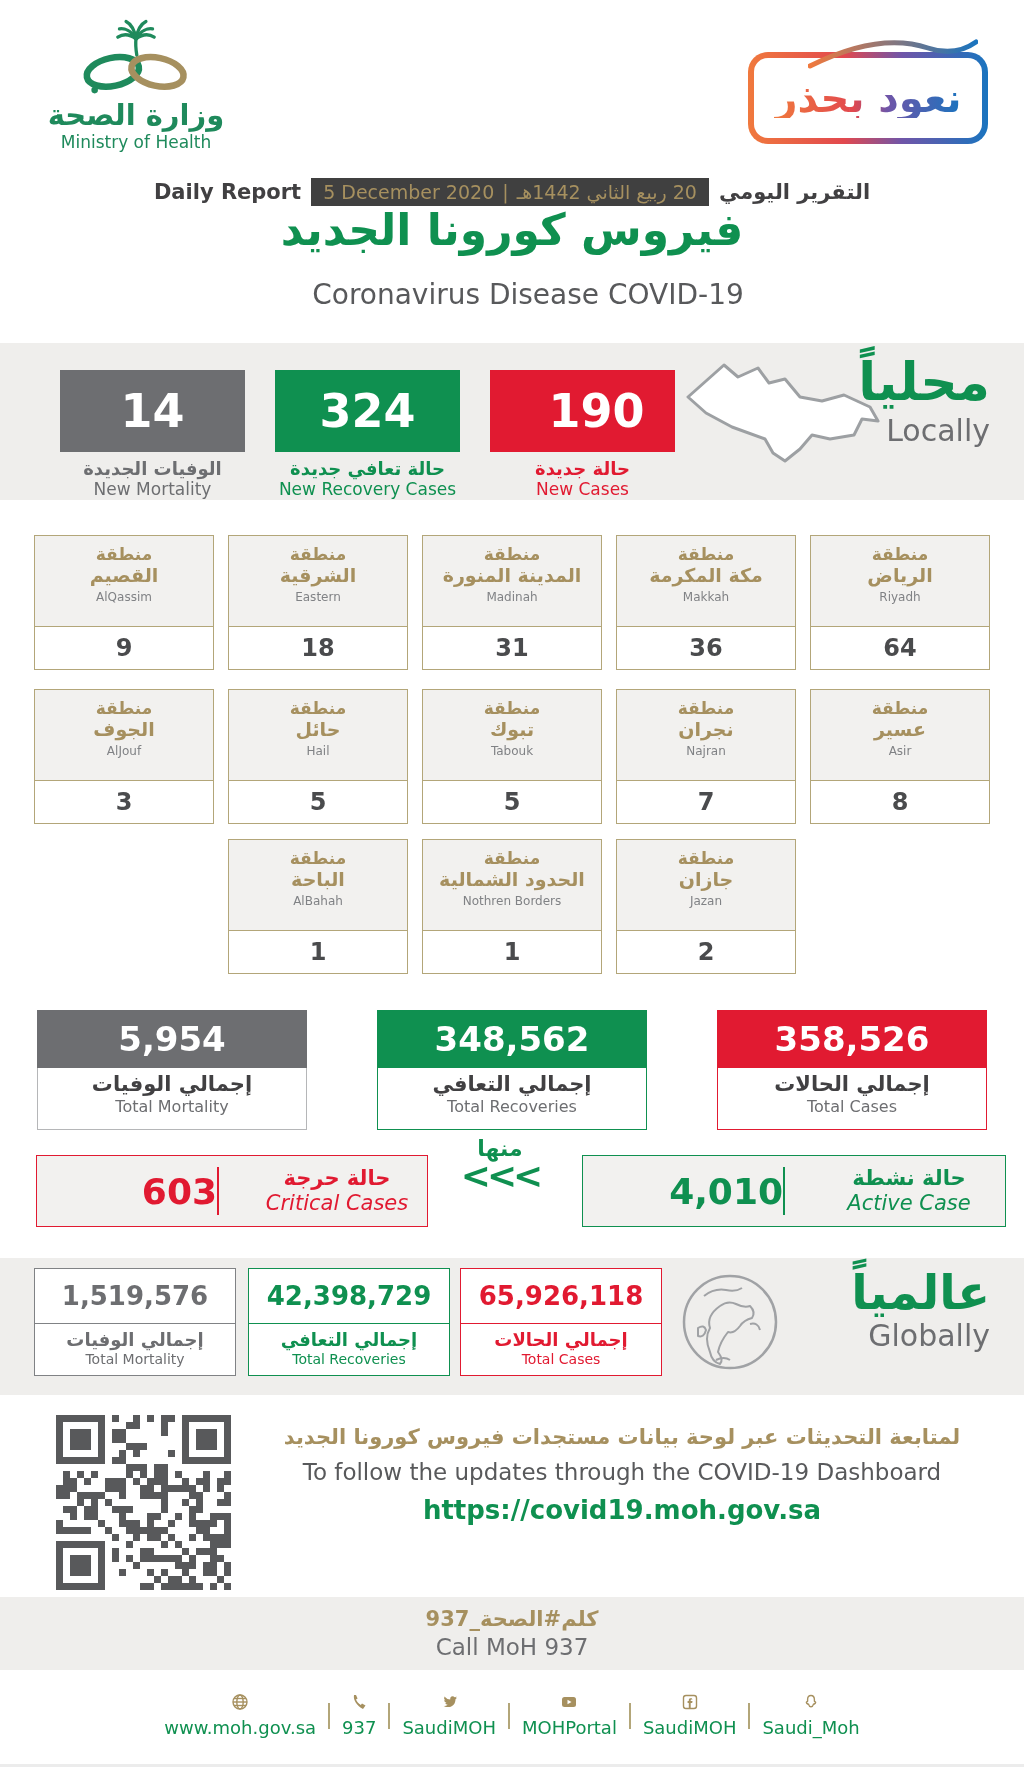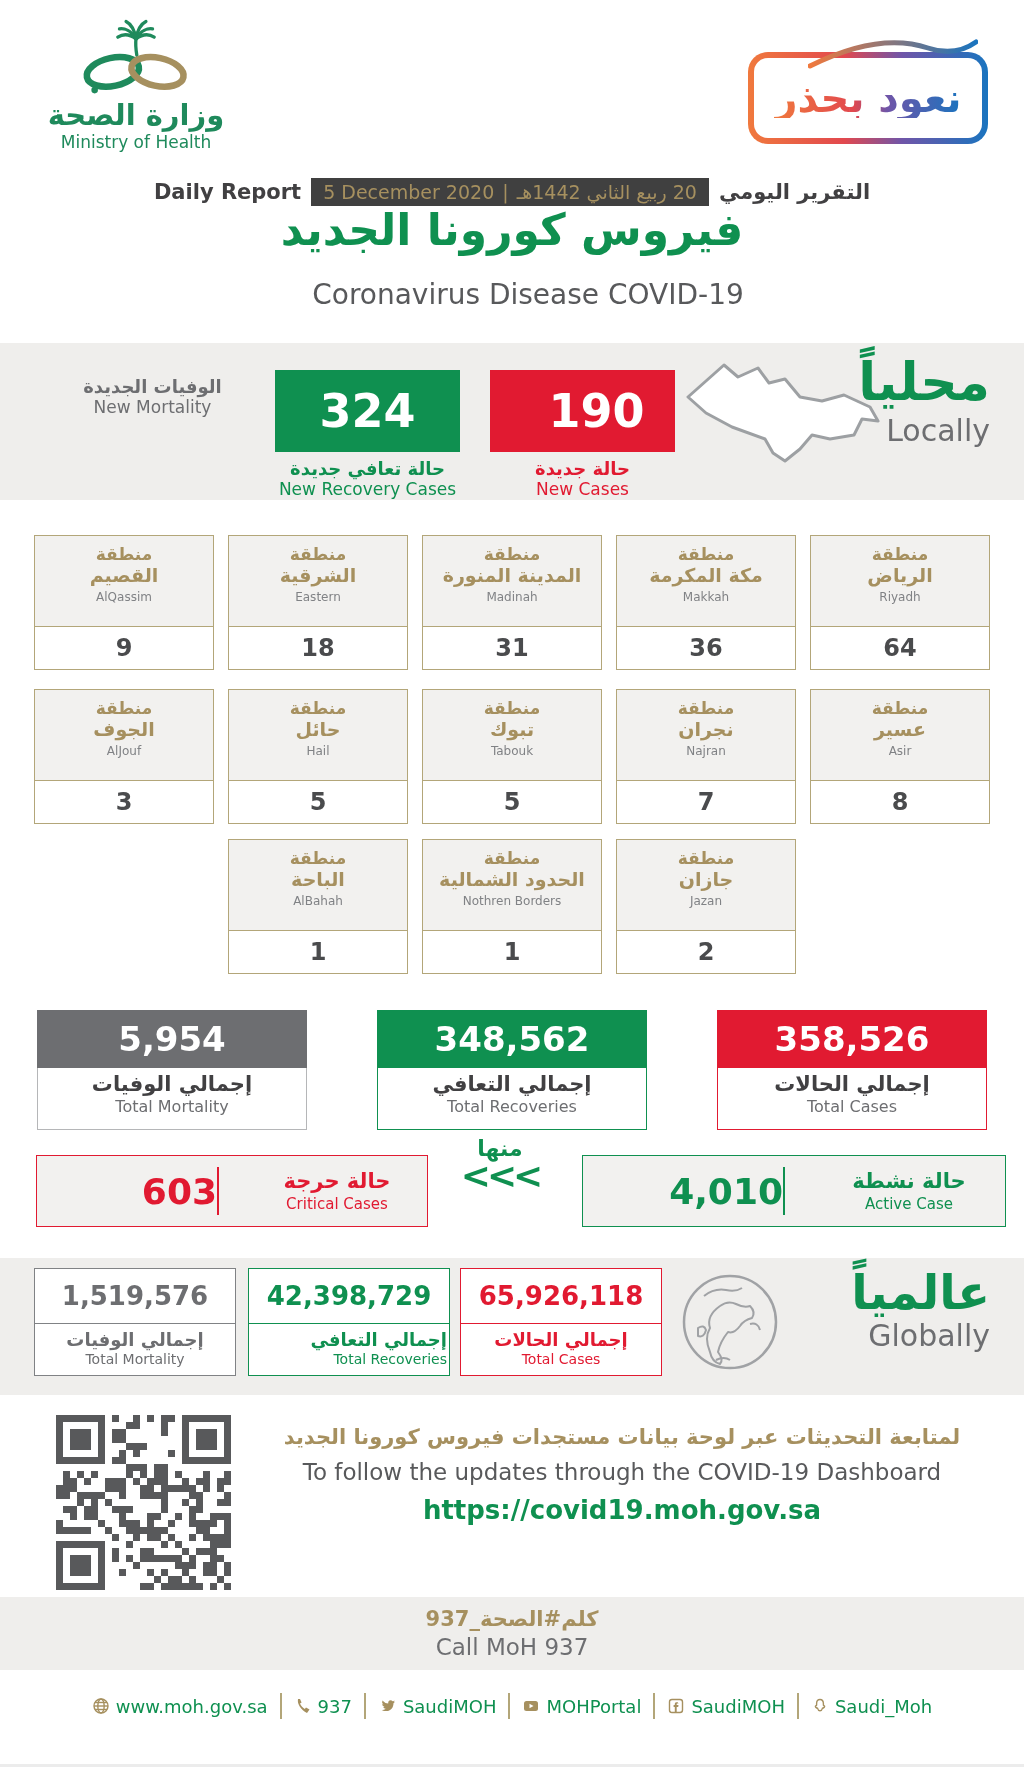--- a/index.html
+++ b/index.html
@@ -74,21 +74,21 @@
     display:flex;align-items:center;}
   .crit-box{left:36px;width:392px;border:1.5px solid var(--red);}
   .active-box{left:582px;width:424px;border:1.5px solid var(--green);}
   .ca-val{font-size:36px;font-weight:bold;text-align:right;}
   .crit-box .ca-val{flex:0 0 180px;color:var(--red);}
   .active-box .ca-val{flex:0 0 200px;color:var(--green);}
   .vsep{width:2px;height:48px;}
   .vsep.red{background:var(--red);} .vsep.green{background:var(--green);}
   .ca-labels{flex:1;text-align:center;line-height:1.2;margin-left:28px;}
   .ca-ar{font-size:21px;font-weight:bold;}
-  .ca-en{font-size:15px;}
+  .ca-en{font-size:21px;font-style:italic;}
   .ofwhich{position:absolute;left:438px;top:1136px;width:124px;text-align:center;color:var(--green);}
   .menha{font-size:22px;font-weight:bold;}
   .chev{font-size:36px;font-weight:bold;letter-spacing:-4px;line-height:0.85;}
 
   
   .globally{top:1258px;height:137px;}
   .gbox{position:absolute;top:10px;width:202px;border:1.5px solid;box-sizing:border-box;background:#fff;text-align:center;}
   .g1{left:34px;} .g2{left:248px;} .g3{left:460px;}
   .g-num{height:54px;display:flex;align-items:center;justify-content:center;font-size:26px;font-weight:bold;border-bottom:1.5px solid;}
   .g-labels{padding:5px 2px 8px;}
@@ -106,21 +106,21 @@
   .dash-en{font-size:23px;color:#58595b;margin-top:10px;}
   .dash-url{font-size:26px;font-weight:bold;color:var(--green);margin-top:10px;display:inline-block;text-decoration:none;}
 
   
   .call{top:1597px;height:73px;text-align:center;}
   .call-ar{font-size:21px;font-weight:bold;color:var(--gold);padding-top:10px;}
   .call-en{font-size:23px;color:var(--gray-box);margin-top:3px;}
 
   
   .social{position:absolute;top:1693px;left:0;width:100%;display:flex;justify-content:center;align-items:center;gap:12px;}
-  .soc-item{display:flex;align-items:center;gap:6px;font-size:18px;color:var(--green);}
+  .soc-item{display:flex;align-items:center;gap:6px;font-size:18px;color:var(--green);flex-direction:column;}
   .soc-bar{width:2px;height:26px;background:var(--border-tan);}
   .bottom-line{position:absolute;left:0;bottom:0;width:100%;height:3px;background:#ececec;}
 
   .qr-mod{fill:var(--qr-dark);}
 </style>
 </head>
 <body>
 
 <div class="page">
 
@@ -168,20 +168,21 @@
       <span dir="rtl">20 ربيع الثاني 1442هـ</span>
     </span>
     <span class="dr-ar" dir="rtl">التقرير اليومي</span>
   </div>
 
   <h1 class="title-ar" dir="rtl">فيروس كورونا الجديد</h1>
   <h2 class="title-en">Coronavirus Disease COVID-19</h2>
 
   <section class="band locally">
     <div class="stat" style="left:60px;">
+      <div class="stat-box gray">14</div>
       <div class="stat-lab-ar c-gray" dir="rtl">الوفيات الجديدة</div>
       <div class="stat-lab-en c-gray">New Mortality</div>
     </div>
     <div class="stat" style="left:275px;">
       <div class="stat-box green">324</div>
       <div class="stat-lab-ar c-green" dir="rtl">حالة تعافي جديدة</div>
       <div class="stat-lab-en c-green">New Recovery Cases</div>
     </div>
     <div class="stat" style="left:490px;">
       <div class="stat-box red">190</div>
@@ -356,21 +357,21 @@
   </div>
 
   <section class="band globally">
     <div class="gbox g1" style="border-color:#808285;">
       <div class="g-num c-gray" style="border-color:#808285;">1,519,576</div>
       <div class="g-labels c-gray">
         <div class="g-ar" dir="rtl">إجمالي الوفيات</div>
         <div class="g-en">Total Mortality</div>
       </div>
     </div>
-    <div class="gbox g2" style="border-color:var(--green);text-align:right;">
+    <div class="gbox g2" style="border-color:var(--green);">
       <div class="g-num c-green" style="border-color:var(--green);">42,398,729</div>
       <div class="g-labels c-green">
         <div class="g-ar" dir="rtl">إجمالي التعافي</div>
         <div class="g-en">Total Recoveries</div>
       </div>
     </div>
     <div class="gbox g3" style="border-color:var(--red);">
       <div class="g-num c-red" style="border-color:var(--red);">65,926,118</div>
       <div class="g-labels c-red">
         <div class="g-ar" dir="rtl">إجمالي الحالات</div>

